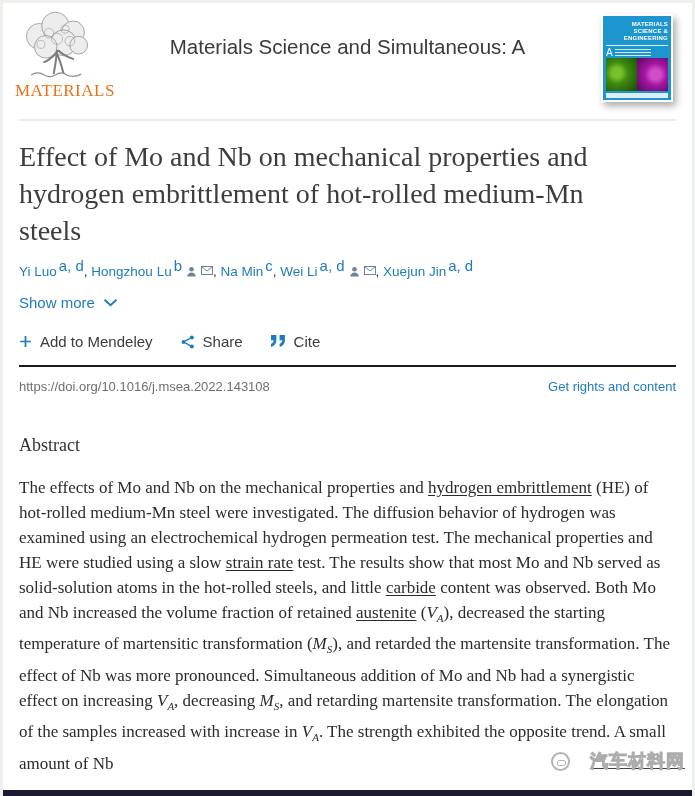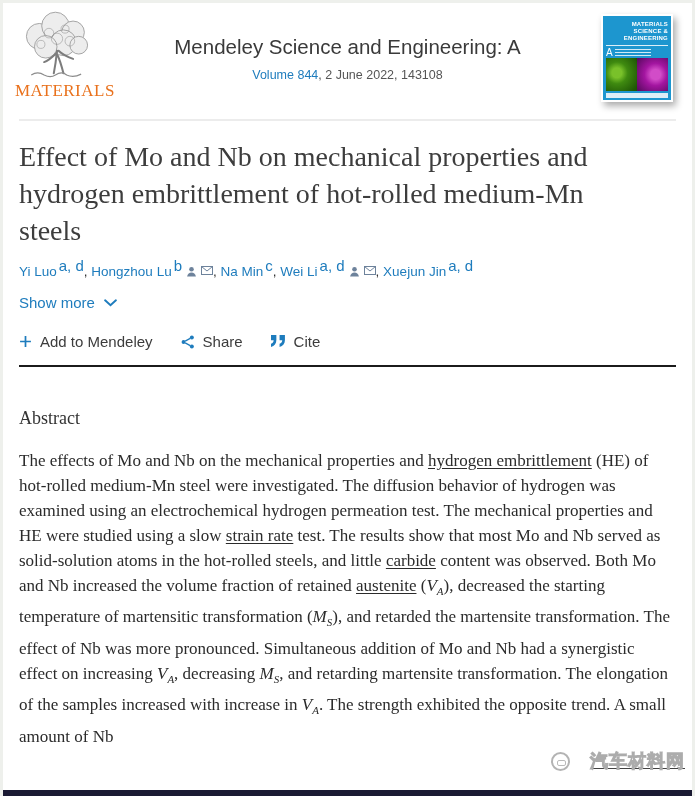--- a/index.html
+++ b/index.html
@@ -95,24 +95,21 @@
               <circle cx="50" cy="37" r="7"></circle>
           </g>
           <path d="M50 52 C49 62 48 70 46 80 M50 56 C54 64 56 72 58 80 M50 54 C44 60 40 64 34 66 M52 52 C58 58 64 60 70 62" stroke="#7d7d7d" stroke-width="2.5" fill="none" stroke-linecap="round"></path>
           <path d="M18 82 q8 -5 16 0 q8 4 14 0 q8 -5 14 0 q8 4 18 -1" stroke="#8c8c8c" stroke-width="1.5" fill="none"></path>
         </svg>
       </span>
       <div class="elsevier-word">MATERIALS</div>
     </div>
 
     <div class="journal-block">
-      <div class="journal-title">Mendeley Science and Engineering: A</div>
-      <div class="volume-line">
-        <span class="vol-link">Volume 844</span><span>, 2 June 2022, 143108</span>
-      </div>
+      <div class="journal-title">Materials Science and Simultaneous: A</div>
     </div>
 
     <div class="cover">
       <div class="cover-inner">
         <div class="cover-masthead">
           <div>MATERIALS</div>
           <div>SCIENCE &amp;</div>
           <div>ENGINEERING</div>
         </div>
         <div class="cover-series-row">
@@ -200,20 +197,24 @@
               <path d="M0 0 h5 v4.6 c0 3.6 -1.8 5.6 -5 6.6 v-3 c1.6 -.7 2.4 -1.9 2.5 -3.4 H0 Z"></path>
               <path d="M8 0 h5 v4.6 c0 3.6 -1.8 5.6 -5 6.6 v-3 c1.6 -.7 2.4 -1.9 2.5 -3.4 H8 Z"></path>
             </svg>
           </span>
         <span>Cite</span>
       </span>
     </div>
 
     <div class="black-divider"></div>
 
+    <div class="doi-row">
+      <span class="doi-link">https://doi.org/10.1016/j.msea.2022.143108</span>
+      <span class="rights-link">Get rights and content</span>
+    </div>
 
     <div class="abstract">
       <h2>Abstract</h2>
       <p><span>The effects of Mo and Nb on the mechanical properties and </span><span class="alink">hydrogen embrittlement</span><span> (HE) of hot-rolled medium-Mn steel were investigated. The diffusion behavior of hydrogen was examined using an electrochemical hydrogen permeation test. The mechanical properties and HE were studied using a slow </span><span class="alink">strain rate</span><span> test. The results show that most Mo and Nb served as solid-solution atoms in the hot-rolled steels, and little </span><span class="alink">carbide</span><span> content was observed. Both Mo and Nb increased the volume fraction of retained </span><span class="alink">austenite</span><span> (</span><span class="var"><span>V</span><sub>A</sub></span><span>), decreased the starting temperature of martensitic transformation (</span><span class="var"><span>M</span><sub>S</sub></span><span>), and retarded the martensite transformation. The effect of Nb was more pronounced. Simultaneous addition of Mo and Nb had a synergistic effect on increasing </span><span class="var"><span>V</span><sub>A</sub></span><span>, decreasing </span><span class="var"><span>M</span><sub>S</sub></span><span>, and retarding martensite transformation. The elongation of the samples increased with increase in </span><span class="var"><span>V</span><sub>A</sub></span><span>. The strength exhibited the opposite trend. A small amount of Nb</span></p>
     </div>
   </div>
 
   <div class="watermark">
     <span class="wm-logo"></span>
     <span class="wm-text">汽车材料网</span>

